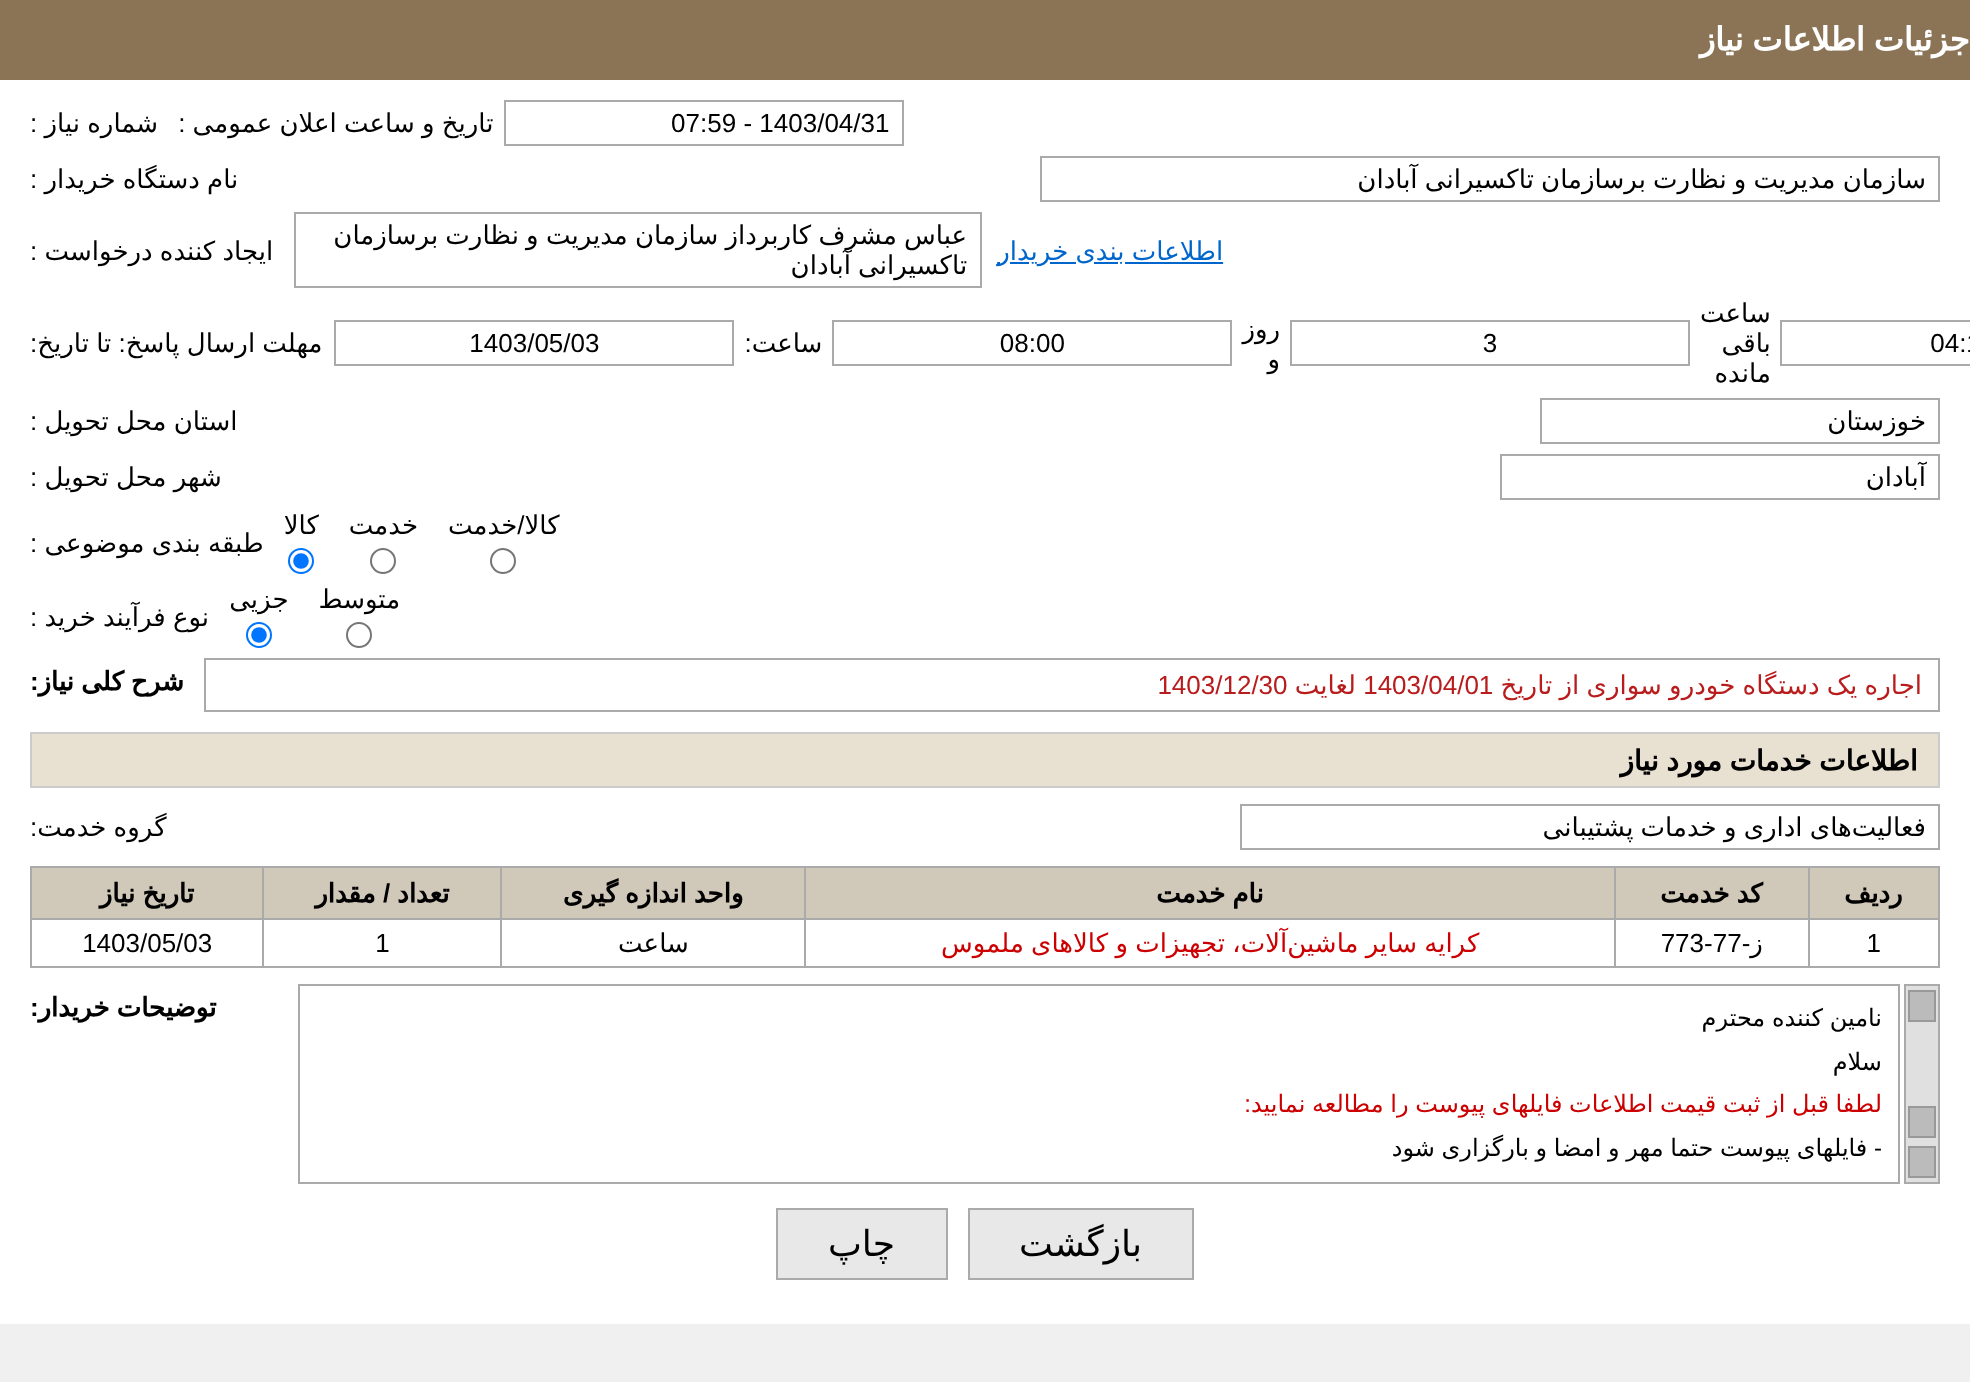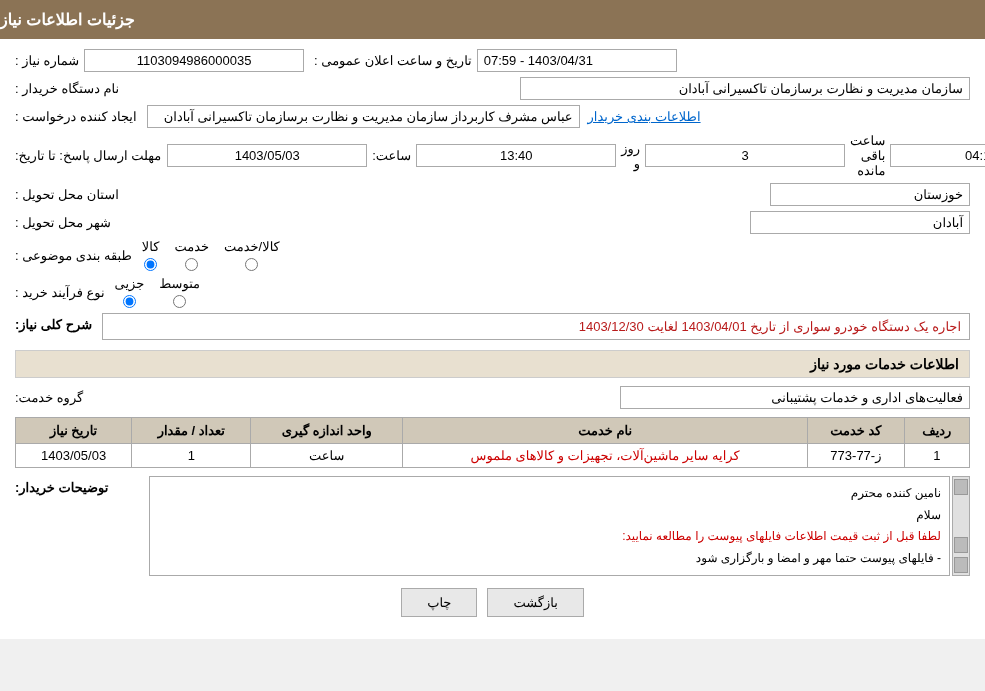--- a/index.html
+++ b/index.html
@@ -10,21 +10,21 @@
       direction: rtl;
     }
     .page-container {
       width: 985px;
       background: #fff;
       margin: 0 auto;
     }
     .header-bar {
       background: #8B7355;
       color: #fff;
-      text-align: left;
+      text-align: right;
       padding: 10px 0;
       font-size: 16px;
       font-weight: bold;
     }
     .content {
       padding: 10px 15px;
     }
     .section-title {
       background: #e8e0d0;
       border: 1px solid #ccc;
@@ -117,68 +117,67 @@
       display: flex;
       justify-content: center;
       gap: 10px;
       margin: 12px 0;
     }
     .btn {
       padding: 6px 25px;
       border: 1px solid #aaa;
       background: #e8e8e8;
       cursor: pointer;
-      font-size: 13px;
+      font-size: 18px;
       font-family: Tahoma, Arial, sans-serif;
     }
   </style>
 </head>
 <body>
 
 <div class="page-container">
 
   <div class="header-bar">
     <span>جزئیات اطلاعات نیاز</span>
   </div>
 
   <div class="content">
 
     <div style="display:flex; align-items:center; margin-bottom:5px; gap:10px;">
       <div style="display:flex; align-items:center; gap:5px; flex:1; justify-content:flex-end;">
-        <div class="input-field input-small" style="text-align:left; width:180px;">1403/04/31 - 07:59</div>
+        <div class="input-field input-small" style="text-align:right; width:180px;">1403/04/31 - 07:59</div>
         <span>تاریخ و ساعت اعلان عمومی :</span>
       </div>
       <div style="display:flex; align-items:center; gap:5px;">
-        <div class="input-field" style="width:220px; text-align:center;">1103094986000035</div>
         <span>شماره نیاز :</span>
       </div>
     </div>
 
     <div style="display:flex; align-items:center; margin-bottom:5px; gap:10px;">
       <div style="flex:1; text-align:right;">
         <div class="input-field" style="width:450px;">سازمان مدیریت و نظارت برسازمان تاکسیرانی آبادان</div>
       </div>
       <span style="white-space:nowrap;">نام دستگاه خریدار :</span>
     </div>
 
     <div style="display:flex; align-items:center; margin-bottom:5px; gap:10px;">
       <div style="flex:1; display:flex; align-items:center; gap:8px; justify-content:flex-end;">
         <span class="link-blue">اطلاعات بندی خریدار</span>
-        <div class="input-field" style="width:433px;">عباس مشرف کاربرداز سازمان مدیریت و نظارت برسازمان تاکسیرانی آبادان</div>
+        <div class="input-field" style="width:344px;">عباس مشرف کاربرداز سازمان مدیریت و نظارت برسازمان تاکسیرانی آبادان</div>
       </div>
       <span style="white-space:nowrap;">ایجاد کننده درخواست :</span>
     </div>
 
     <div style="display:flex; align-items:center; margin-bottom:5px; gap:6px; justify-content:flex-end;">
       <div style="display:flex; align-items:center; gap:5px;">
         <div class="input-field date-input" style="width:90px;">04:17:16</div>
         <span>ساعت باقی مانده</span>
         <div class="input-field date-input" style="width:40px;">3</div>
         <span>روز و</span>
-        <div class="input-field date-input" style="width:70px;">13:40</div>
+        <div class="input-field date-input" style="width:70px;">08:00</div>
         <span>ساعت:</span>
         <div class="input-field date-input" style="width:100px;">1403/05/03</div>
       </div>
       <span style="white-space:nowrap;">مهلت ارسال پاسخ: تا تاریخ:</span>
     </div>
 
     <div style="display:flex; align-items:center; margin-bottom:5px; gap:10px;">
       <div style="flex:1; text-align:right;">
         <div class="input-field" style="width:194px;">خوزستان</div>
       </div>

